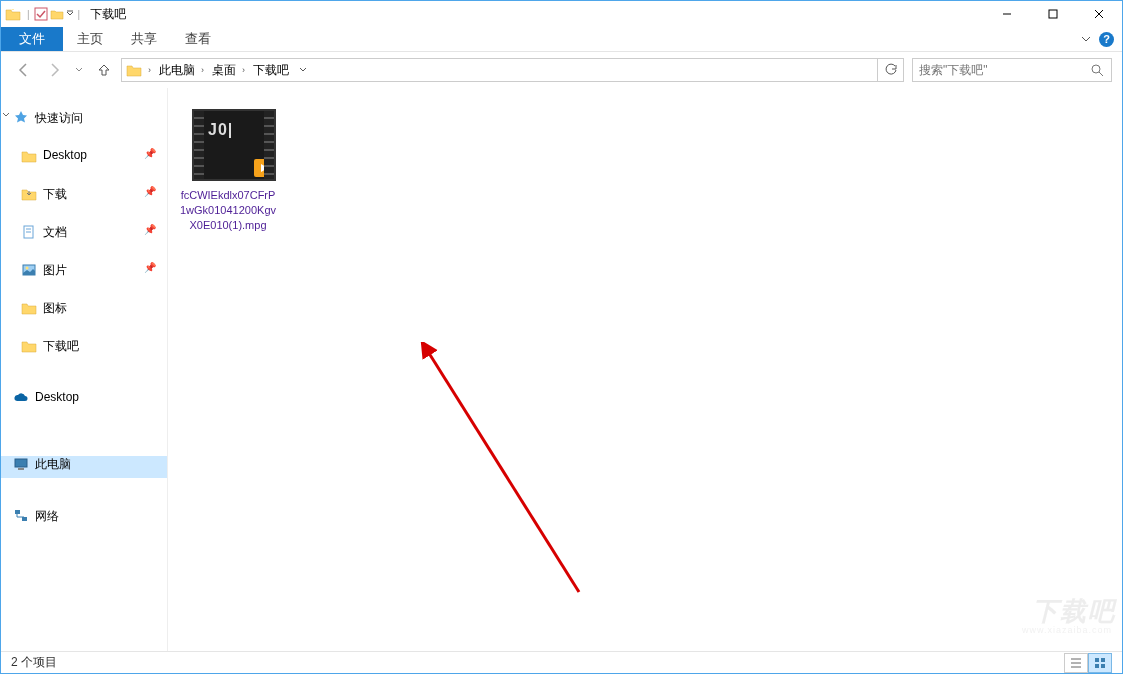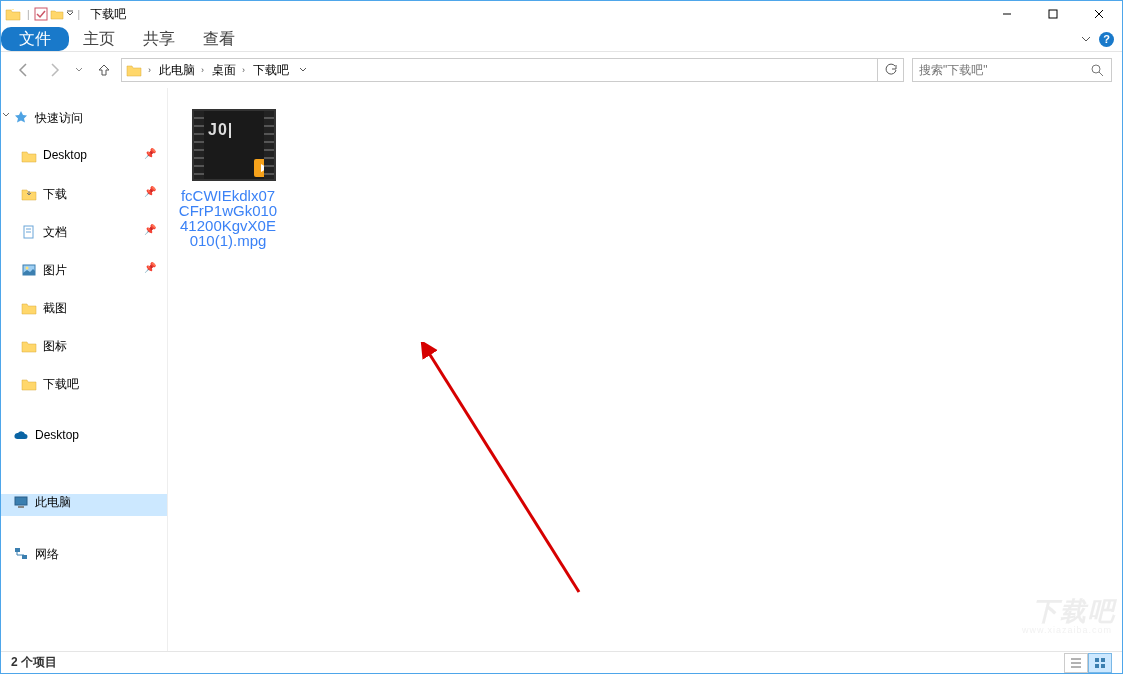--- a/index.html
+++ b/index.html
@@ -11,21 +11,21 @@
   .titlebar .qat { display: flex; align-items: center; gap: 2px; }
   .titlebar .qat .sep { color: #aaa; font-size: 10px; margin: 0 2px; }
   .titlebar .qat-icon { width: 14px; height: 14px; }
   .titlebar .title { margin-left: 8px; color: #000; }
   .titlebar .wincontrols { margin-left: auto; display: flex; height: 26px; }
   .titlebar .wincontrols div { width: 46px; height: 26px; display: flex; align-items: center; justify-content: center; }
   .titlebar .wincontrols svg { width: 10px; height: 10px; }
   
   
   .ribbon { height: 25px; background: #fff; display: flex; align-items: stretch; border-bottom: 1px solid #e5e5e5; position: relative; }
-  .ribbon .tab { padding: 0 14px; font-size: 16px; display: flex; align-items: center; color: #444; border-radius: 10px; }
+  .ribbon .tab { padding: 0 14px; font-size: 13px; display: flex; align-items: center; color: #444; }
   .ribbon .tab.file { background: #1979ca; color: #fff; padding: 0 18px; }
   .ribbon .expand { margin-left: auto; display: flex; align-items: center; padding-right: 8px; gap: 8px; }
   .ribbon .expand svg { width: 10px; height: 10px; }
   .help-icon { width: 15px; height: 15px; border-radius: 50%; background: #1979ca; color: #fff; display: inline-flex; align-items: center; justify-content: center; font-size: 11px; font-weight: bold; }
   
   
   .navarea { height: 36px; display: flex; align-items: center; padding: 0 10px; gap: 4px; }
   .navarea .navbtn { width: 26px; height: 26px; display: flex; align-items: center; justify-content: center; color: #888; }
   .navarea .navbtn svg { width: 16px; height: 16px; }
   .navarea .dropdown-small { width: 16px; height: 26px; display: flex; align-items: center; justify-content: center; }
@@ -48,38 +48,38 @@
   .navpane .item.top .tree-chev { position: absolute; left: 0px; }
   .navpane .item .ico { width: 16px; height: 16px; margin-right: 6px; flex-shrink: 0; }
   .navpane .item .pin { position: absolute; right: 10px; color: #888; font-size: 10px; }
   .navpane .item.selected { background: #cce8ff; }
   .navpane .spacer { height: 14px; }
   
   .contentpane { flex: 1; background: #fff; border-left: 1px solid #eee; position: relative; padding: 18px 10px; }
   .filegrid { display: flex; gap: 24px; }
   .fileitem { width: 100px; text-align: center; }
   .fileitem .thumb { width: 96px; height: 78px; margin: 0 auto 4px; display: flex; align-items: center; justify-content: center; }
-  .fileitem .fname { font-size: 15px; line-height: 15px; word-break: break-all; color: #3b82f6; }
+  .fileitem .fname { font-size: 11px; line-height: 15px; word-break: break-all; color: #4c1d95; }
   
   
   .video-thumb { width: 90px; height: 72px; background: #1a1a1a; border: 2px solid #333; position: relative; margin-left: 12px; }
   .video-thumb::before, .video-thumb::after { content: ""; position: absolute; top:0; bottom:0; width:10px; background: repeating-linear-gradient(#222 0 6px, #555 6px 8px); }
   .video-thumb::before { left: 0; }
   .video-thumb::after { right: 0; }
   .video-thumb .vtxt { position:absolute; top:10px; left:14px; color:#ddd; font-weight:bold; font-size:16px; letter-spacing:1px; }
   .video-thumb .play { position:absolute; right:2px; bottom:2px; width:18px; height:18px; background:#f6a21b; border-radius:2px; display:flex; align-items:center; justify-content:center; }
   .video-thumb .play::after { content:""; border-left:7px solid #fff; border-top:4px solid transparent; border-bottom:4px solid transparent; margin-left:2px; }
   
   
   .exe-thumb { position: relative; width: 70px; height: 70px; }
   .exe-thumb .box { position: absolute; right: 8px; top: 4px; width: 40px; height: 54px; background: linear-gradient(135deg,#1d97c1,#0a6a8e); border-radius: 2px; transform: skewY(-4deg); }
   .exe-thumb .disc { position: absolute; left: 2px; bottom: 6px; width: 36px; height: 36px; border-radius: 50%; background: radial-gradient(circle, #fff 0 12%, #c8d8ea 14% 60%, #9fb8d0 62% 100%); border: 1px solid #aac; }
   
   
-  .statusbar { position: absolute; left: 0; right: 0; bottom: 0; height: 22px; border-top: 1px solid #e5e5e5; display: flex; align-items: center; padding: 0 10px; background: #fff; font-size: 12px; color: #333; font-weight: bold; }
+  .statusbar { position: absolute; left: 0; right: 0; bottom: 0; height: 22px; border-top: 1px solid #e5e5e5; display: flex; align-items: center; padding: 0 10px; background: #fff; font-size: 12px; color: #333; }
   .statusbar .viewbtns { margin-left: auto; display: flex; gap: 0; }
   .statusbar .viewbtns div { width: 24px; height: 20px; border: 1px solid #ccc; display: flex; align-items: center; justify-content: center; }
   .statusbar .viewbtns div.active { background: #cce8ff; border-color: #7ab8e6; }
 
   
   .arrow-svg { position: absolute; left: 251px; top: 254px; pointer-events: none; }
 
   
   .folder-yellow { fill: #ffd76b; stroke: #d9a93a; stroke-width: 0.5; }
   .folder-open { fill: #ffe9a8; }
@@ -251,26 +251,20 @@
           <circle cx="6" cy="6" r="1.5" fill="#ffe27a"></circle>
           <path d="M2 11 l4 -3 l3 2 l3 -3 l2 2 v4 h-12 z" fill="#3b7fb0"></path>
         </svg>
       <span>图片</span>
       <span class="pin">📌</span>
     </div>
     <div class="item">
       <svg class="ico" viewBox="0 0 16 16">
           <path class="folder-yellow" d="M1 4 h5 l1 2 h8 v8 H1 z"></path>
         </svg>
-      <span>截图</span>
-    </div>
-    <div class="item">
-      <svg class="ico" viewBox="0 0 16 16">
-          <path class="folder-yellow" d="M1 4 h5 l1 2 h8 v8 H1 z"></path>
-        </svg>
       <span>图标</span>
     </div>
     <div class="item">
       <svg class="ico" viewBox="0 0 16 16">
           <path class="folder-yellow" d="M1 4 h5 l1 2 h8 v8 H1 z"></path>
         </svg>
       <span>下载吧</span>
     </div>
     <div class="spacer"></div>
     <div class="item top">

